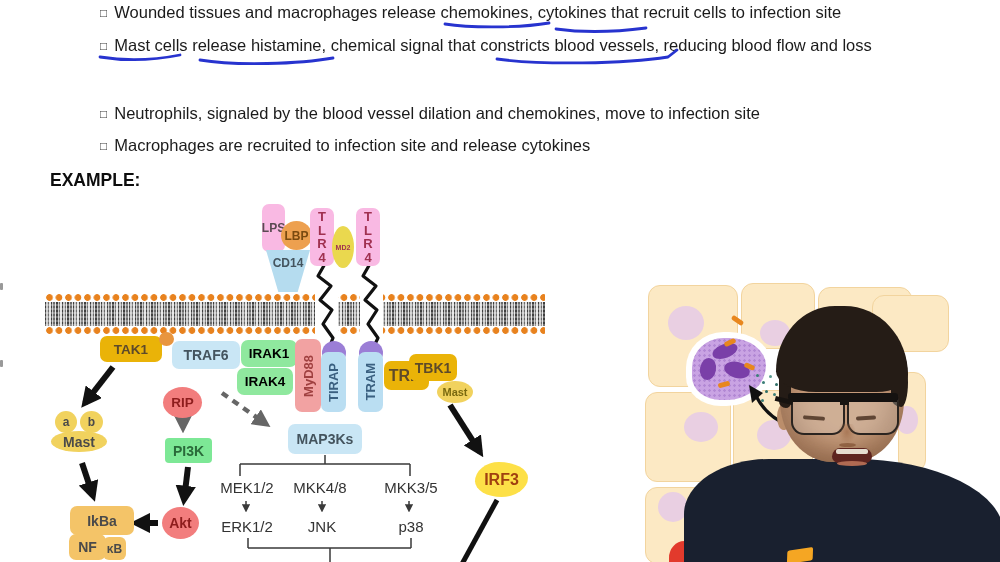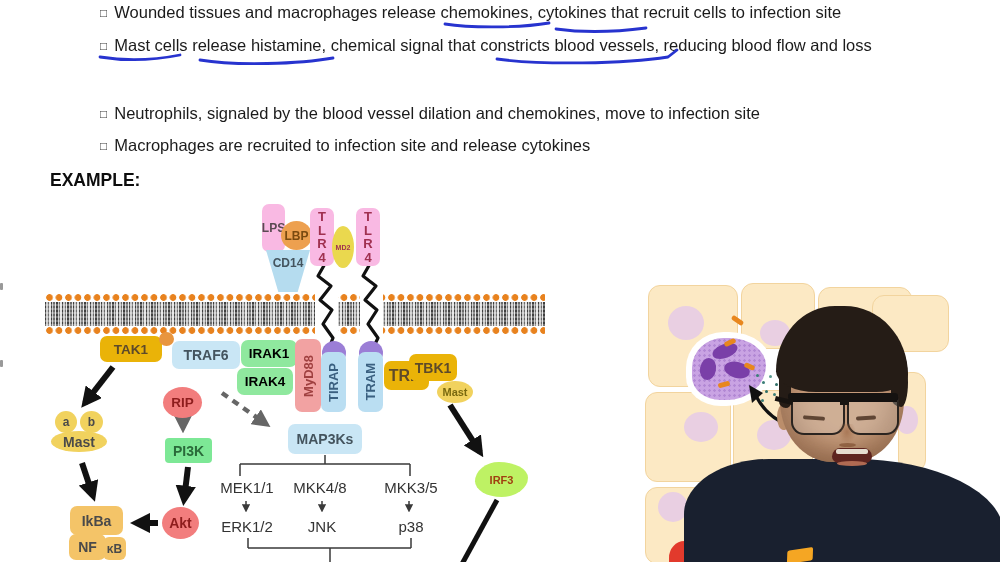--- a/index.html
+++ b/index.html
@@ -192,27 +192,27 @@
     </div>
   <div class="node c-orange" style="left:384px;top:361px;width:45px;height:29px;font-size:16px">TRIF</div>
   <div class="node c-orange" style="left:409px;top:354px;width:48px;height:27px;font-size:14px">TBK1</div>
   <div class="node ellipse c-yellow" style="left:437px;top:381px;width:36px;height:22px;font-size:11px;color:#7a6a10">Mast</div>
 
   <div class="node c-yellow" style="left:55px;top:411px;width:22px;height:22px;border-radius:50%;font-size:12px">a</div>
   <div class="node c-yellow" style="left:80px;top:411px;width:23px;height:22px;border-radius:50%;font-size:12px">b</div>
   <div class="node ellipse c-yellow" style="left:51px;top:431px;width:56px;height:21px;font-size:14px">Mast</div>
   <div class="node" style="left:165px;top:438px;width:47px;height:25px;background:#7de896;color:#2a6a3a;font-size:14px;border-radius:4px">PI3K</div>
   <div class="node c-blue" style="left:288px;top:424px;width:74px;height:30px;font-size:14px">MAP3Ks</div>
-  <div class="node c-gold" style="left:70px;top:506px;width:53px;height:29px;font-size:14px">IkBa</div>
+  <div class="node c-gold" style="left:70px;top:506px;width:64px;height:29px;font-size:14px">IkBa</div>
   <div class="node c-gold" style="left:69px;top:534px;width:37px;height:26px;font-size:14px">NF</div>
   <div class="node c-gold" style="left:103px;top:537px;width:23px;height:23px;font-size:12px;border-radius:6px">κB</div>
   <div class="node c-red" style="left:162px;top:507px;width:37px;height:32px;font-size:14px">Akt</div>
-  <div class="node" style="left:475px;top:462px;width:53px;height:35px;background:#bef264;color:#a04010;font-size:11px;border-radius:45% 55% 50% 50%/55% 45% 55% 45%">IRF3</div>
-
-  <div class="maplabel" style="left:219px;top:479px;width:56px">MEK1/1</div>
+  <div class="node" style="left:475px;top:462px;width:53px;height:35px;background:#fde047;color:#a04010;font-size:16px;border-radius:45% 55% 50% 50%/55% 45% 55% 45%">IRF3</div>
+
+  <div class="maplabel" style="left:219px;top:479px;width:56px">MEK1/2</div>
   <div class="maplabel" style="left:292px;top:479px;width:56px">MKK4/8</div>
   <div class="maplabel" style="left:383px;top:479px;width:56px">MKK3/5</div>
   <div class="maplabel" style="left:219px;top:518px;width:56px">ERK1/2</div>
   <div class="maplabel" style="left:294px;top:518px;width:56px">JNK</div>
   <div class="maplabel" style="left:386px;top:518px;width:50px">p38</div>
 
   <div>
     <div class="tile" style="left:648px;top:285px;width:88px;height:100px"></div>
     <div class="tile" style="left:741px;top:283px;width:72px;height:64px"></div>
     <div class="tile" style="left:818px;top:287px;width:92px;height:62px"></div>

